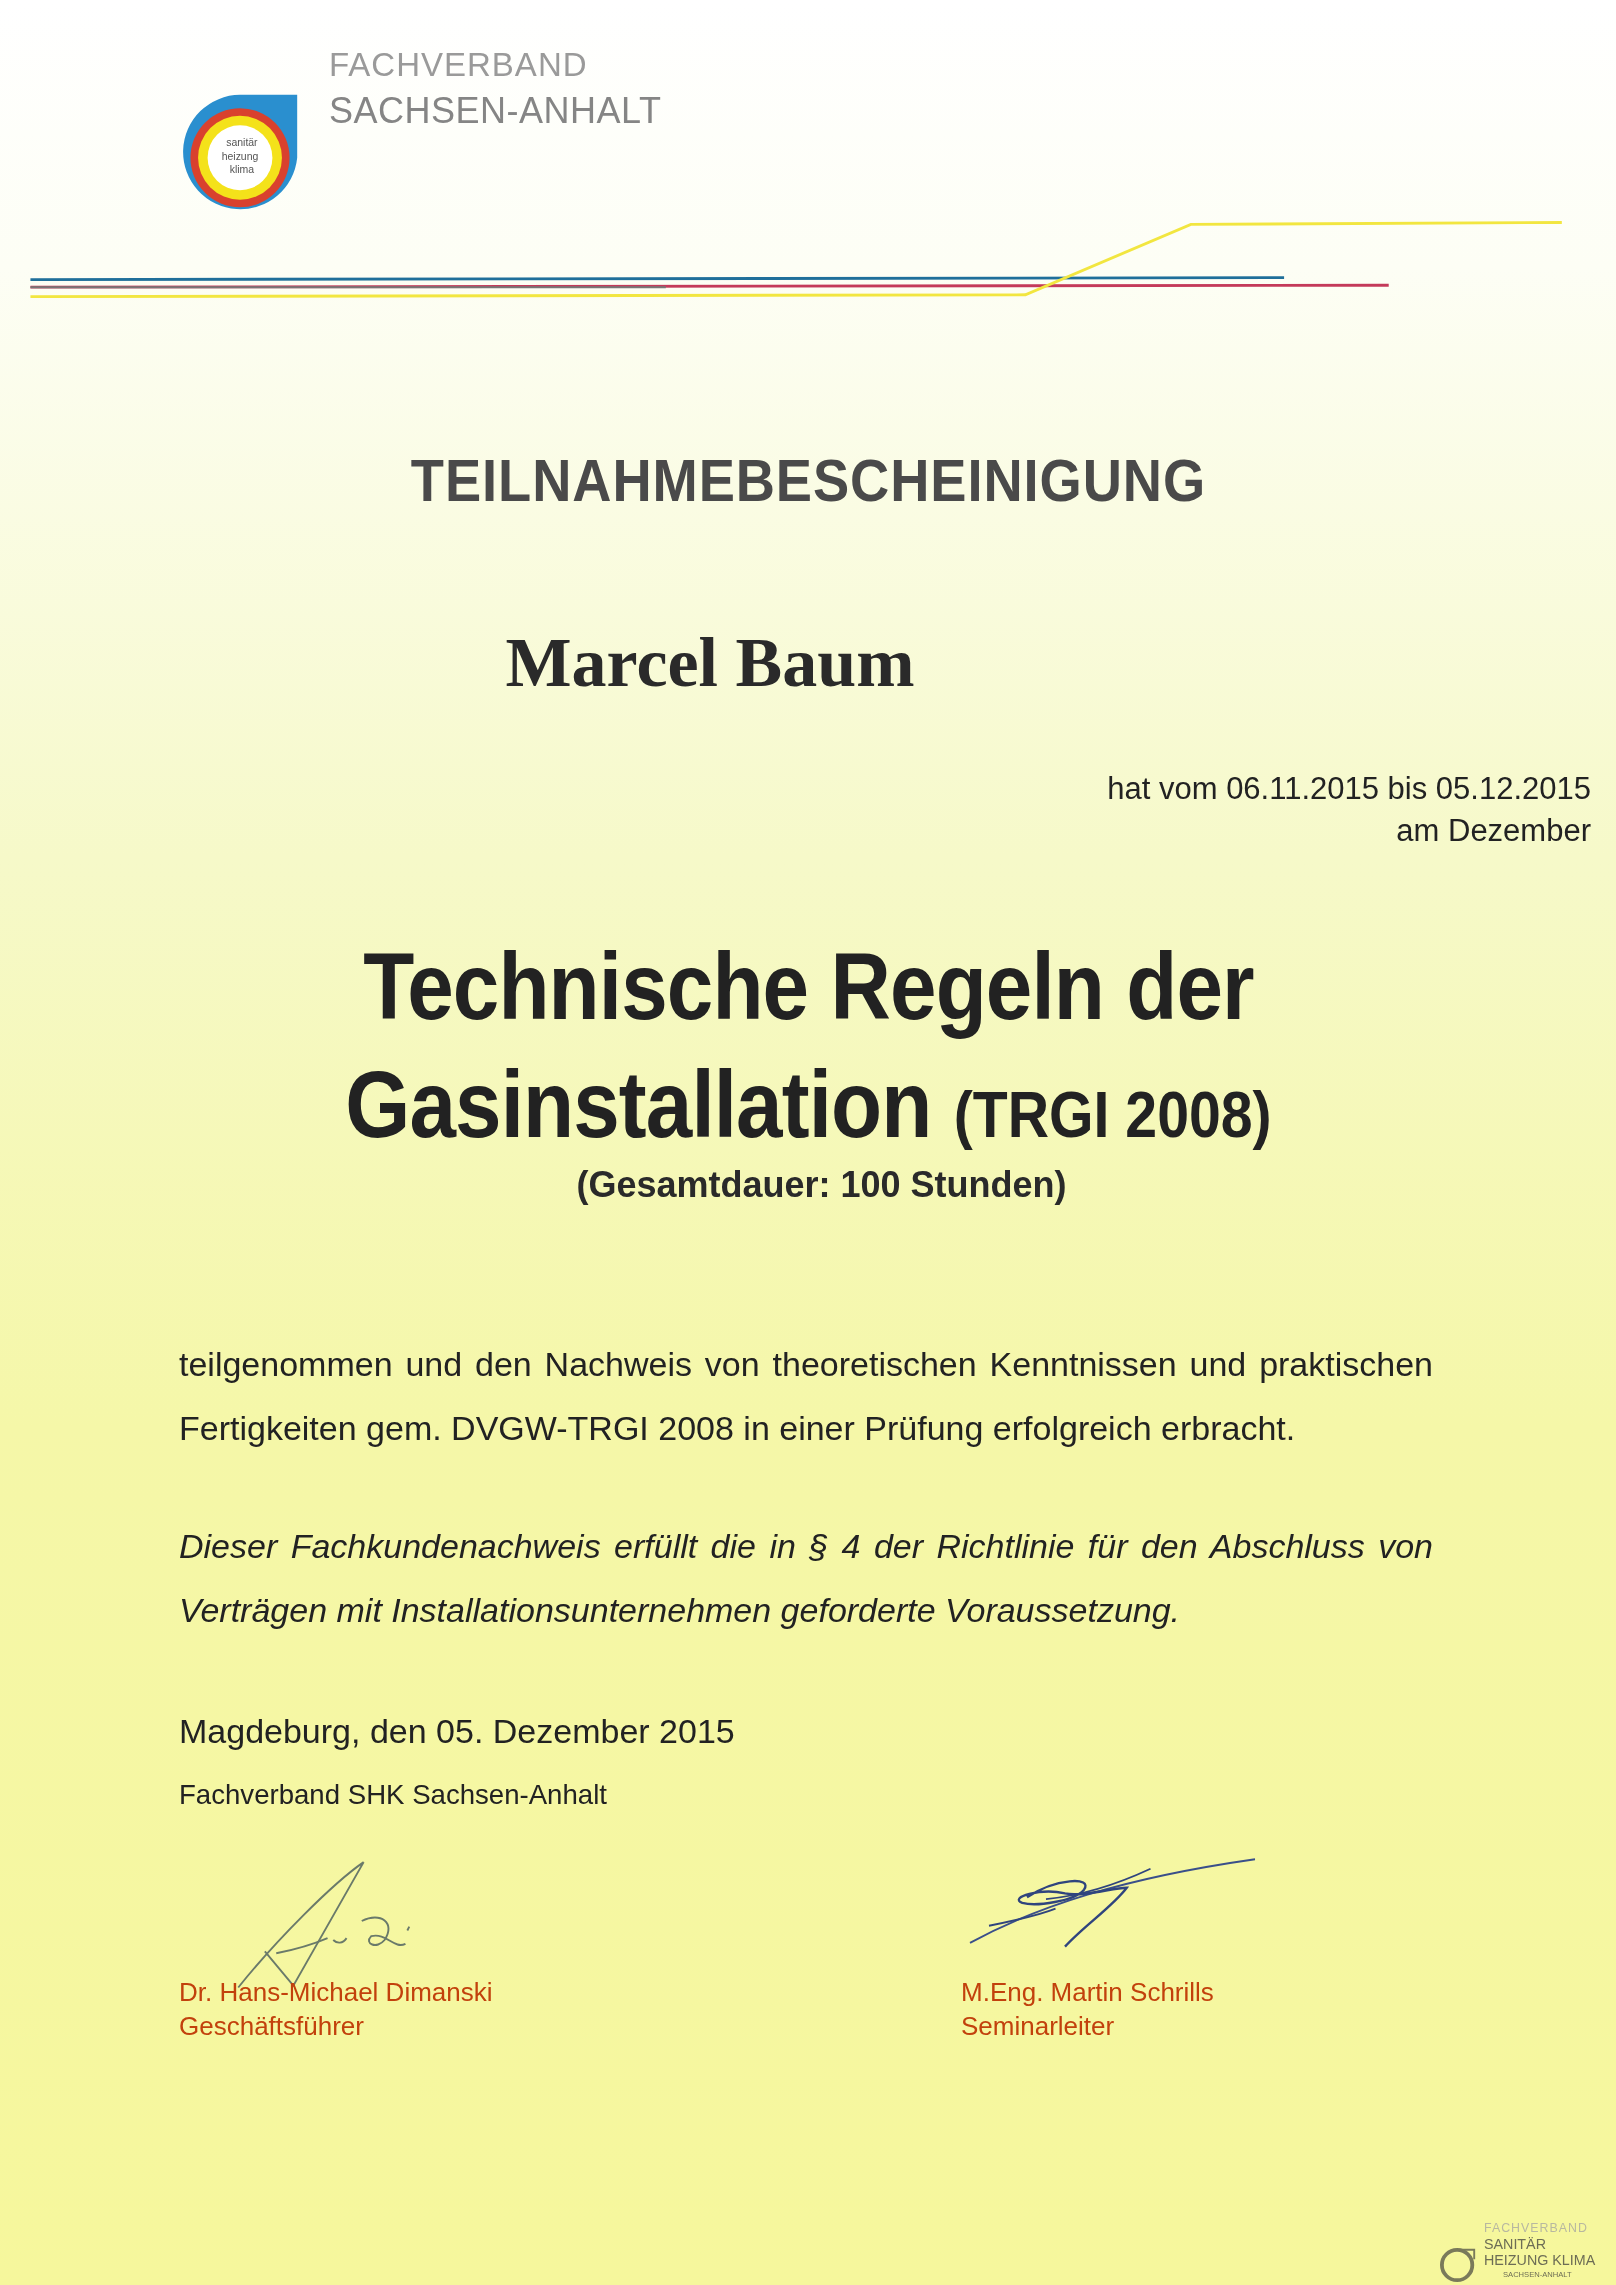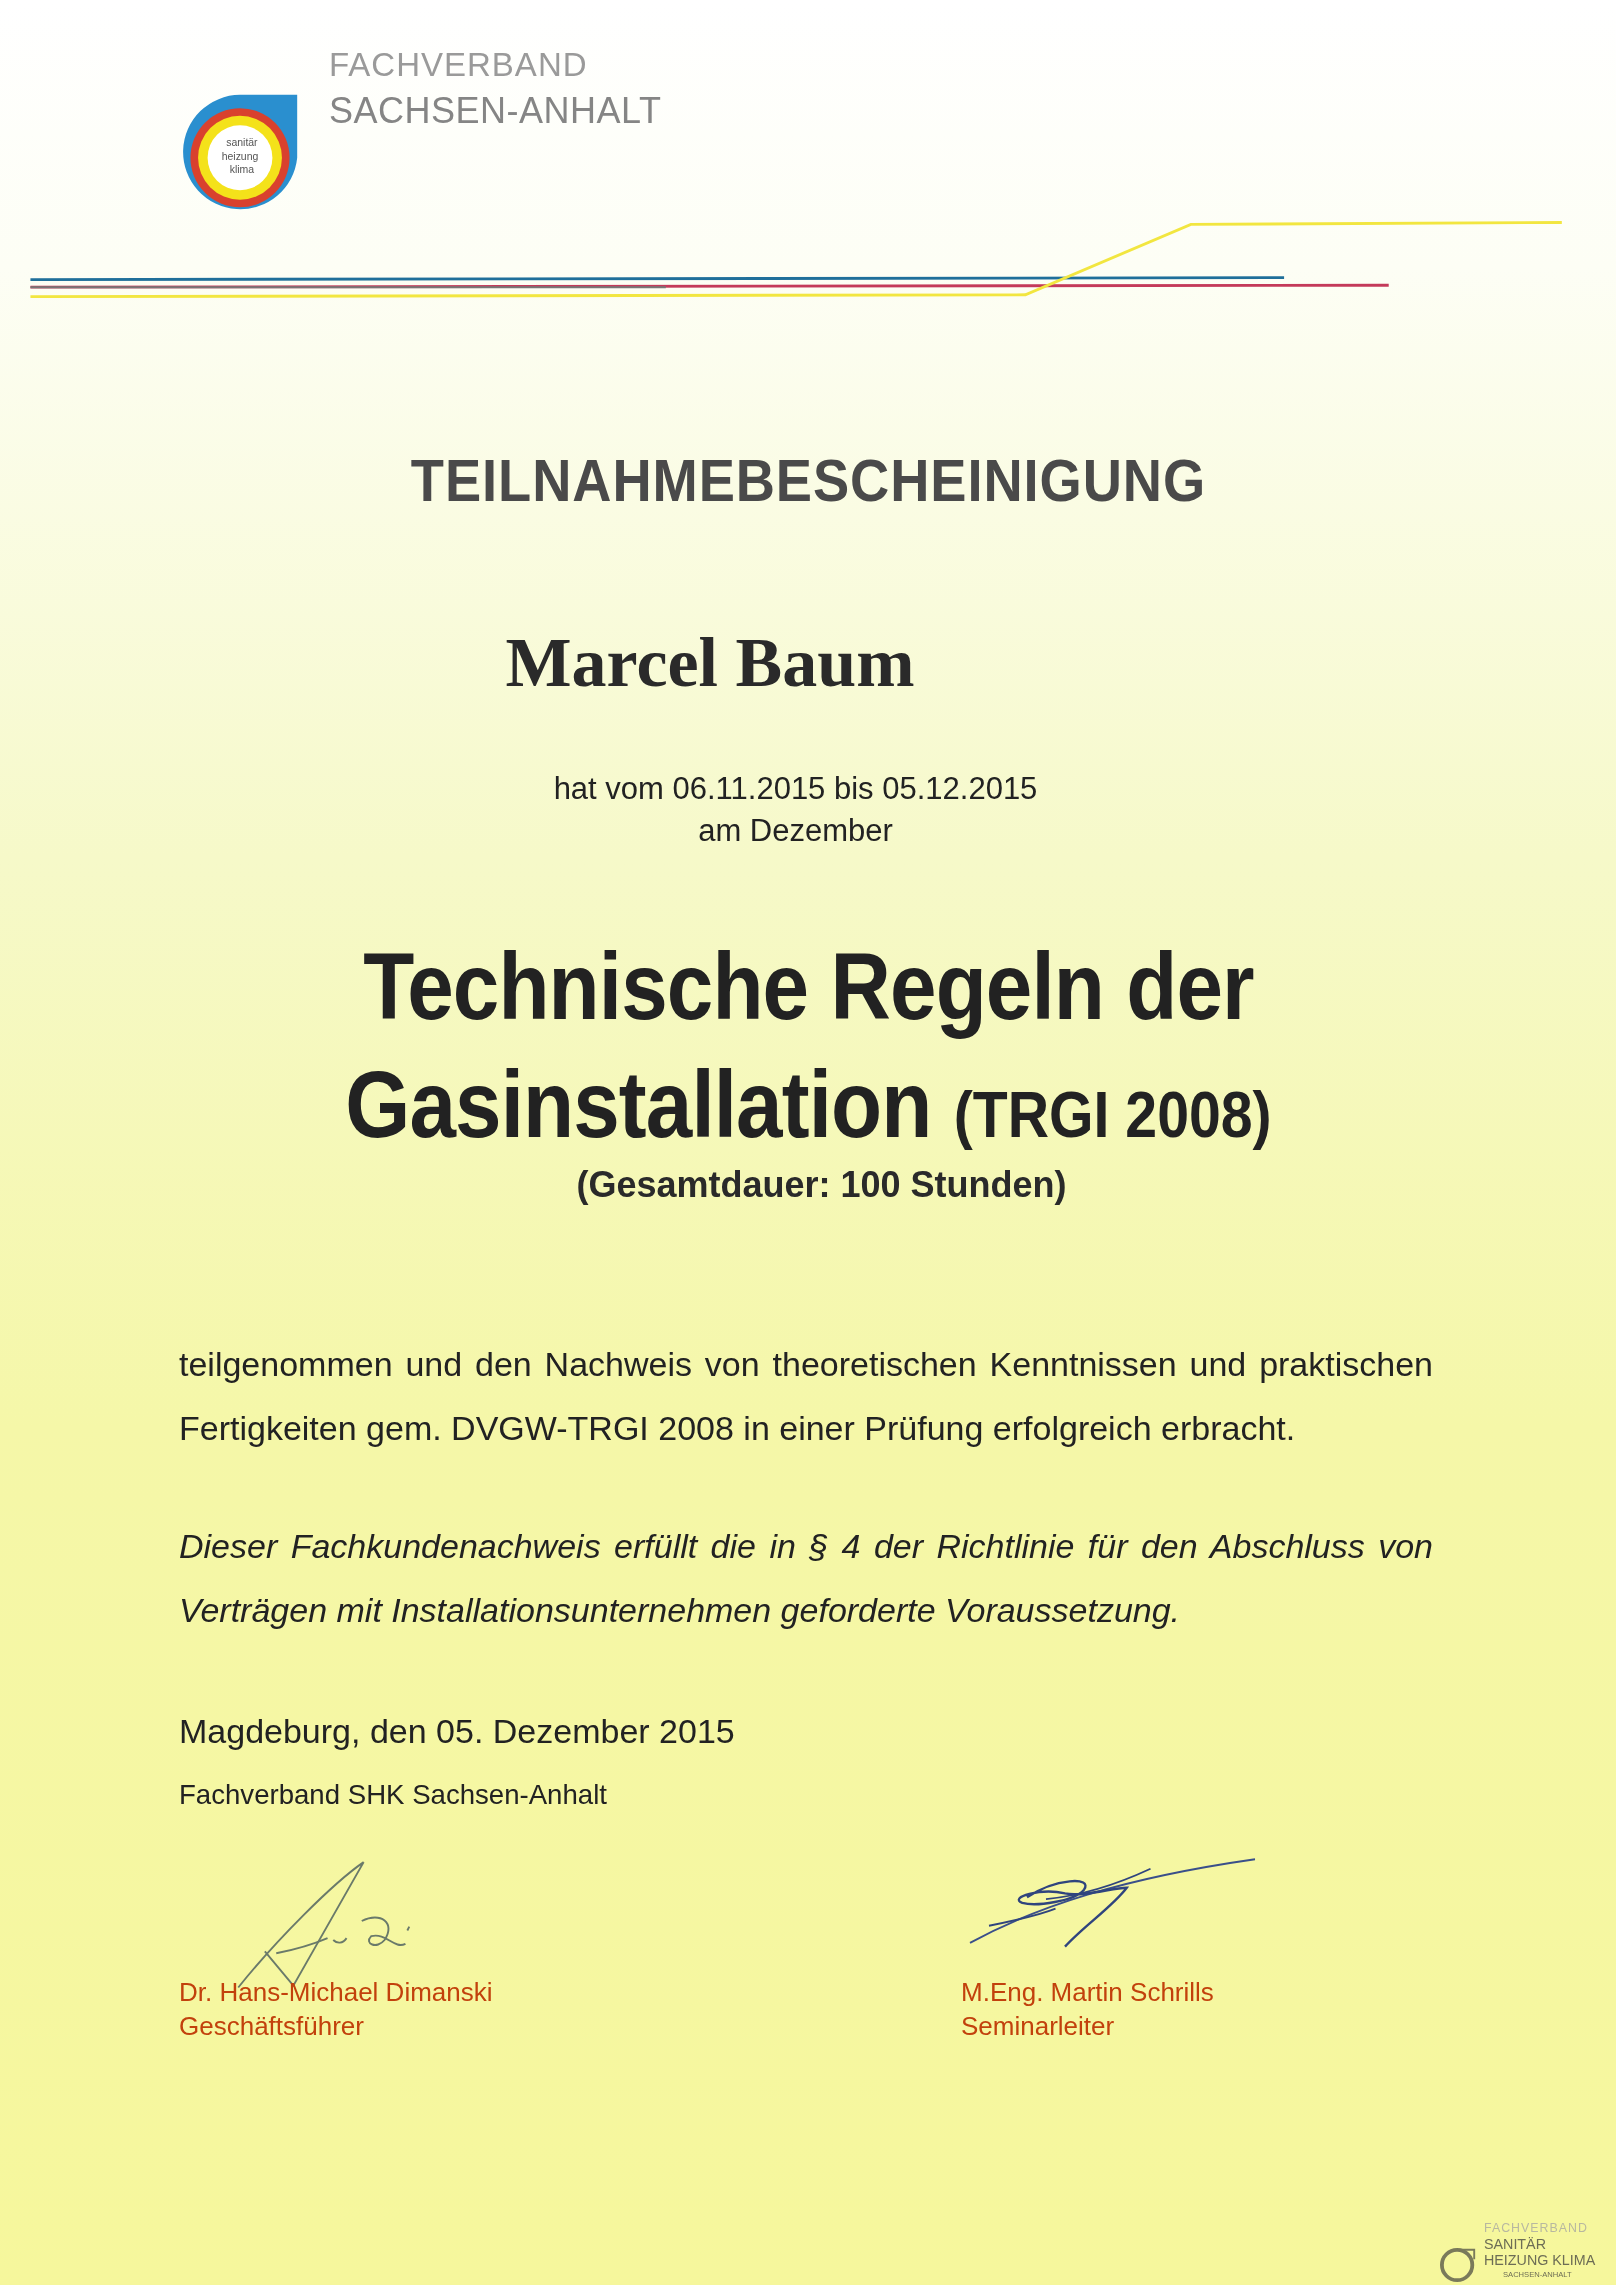--- a/index.html
+++ b/index.html
@@ -17,21 +17,21 @@
   .org .l1 { font-size: 33px; letter-spacing: 1px; color: #9a9a9a; }
   .org .l2, .org .l3 { font-size: 36px; letter-spacing: 0.5px; color: #858585; }
   .lines { left: 0; top: 209px; width: 1617px; height: 105px; }
 
   
   .title { left: 0; width: 1617px; top: 447px; text-align: center;
     font-size: 59px; font-weight: bold; color: #4a4a4a; letter-spacing: 1px;
     transform: scaleX(0.92); transform-origin: center; }
   .name { left: 0; width: 1420px; top: 623px; text-align: center;
     font-family: "Liberation Serif", serif; font-weight: bold; font-size: 70px; color: #2a2a2a; }
-  .period { left: 0; width: 1591px; top: 768px; text-align: center; font-size: 31px; line-height: 42px; color: #222; }
+  .period { left: 0; width: 1591px; top: 768px; text-align: right; font-size: 31px; line-height: 42px; color: #222; }
 
   .course { left: 0; width: 1617px; top: 927px; text-align: center; font-weight: bold; color: #222;
     font-size: 95px; line-height: 118px; letter-spacing: -1px; transform: scaleX(0.88); transform-origin: center; }
   .course .sub { font-size: 65px; letter-spacing: 0; }
   .duration { left: 0; width: 1617px; top: 1164px; text-align: center; font-weight: bold; font-size: 36px; color: #2a2a2a; margin-left: 13px; }
 
   .para { left: 179px; width: 1254px; font-size: 34px; line-height: 64px; text-align: justify; color: #222; }
   .p1 { top: 1332px; }
   .p2 { top: 1514px; font-style: italic; }
 

